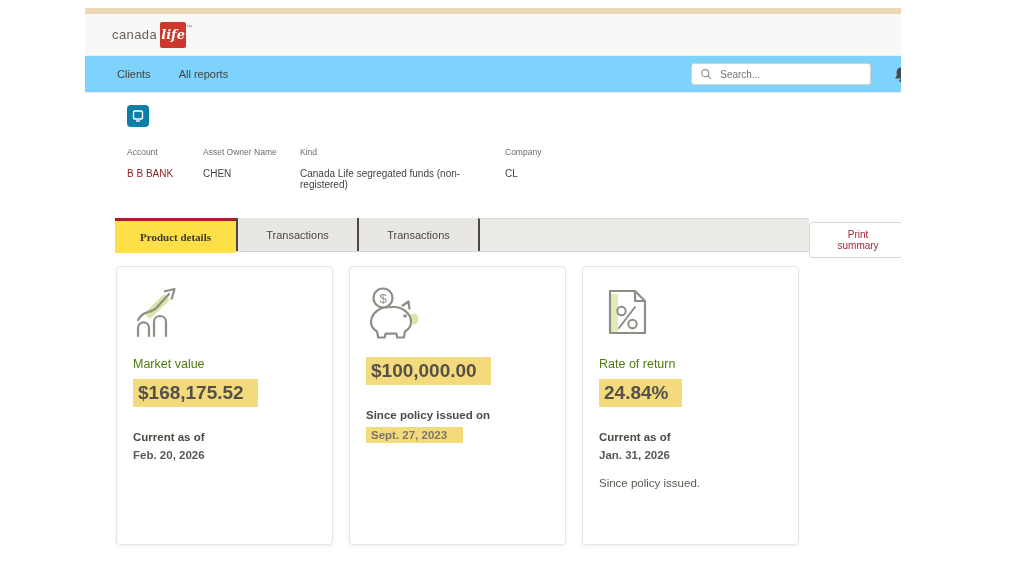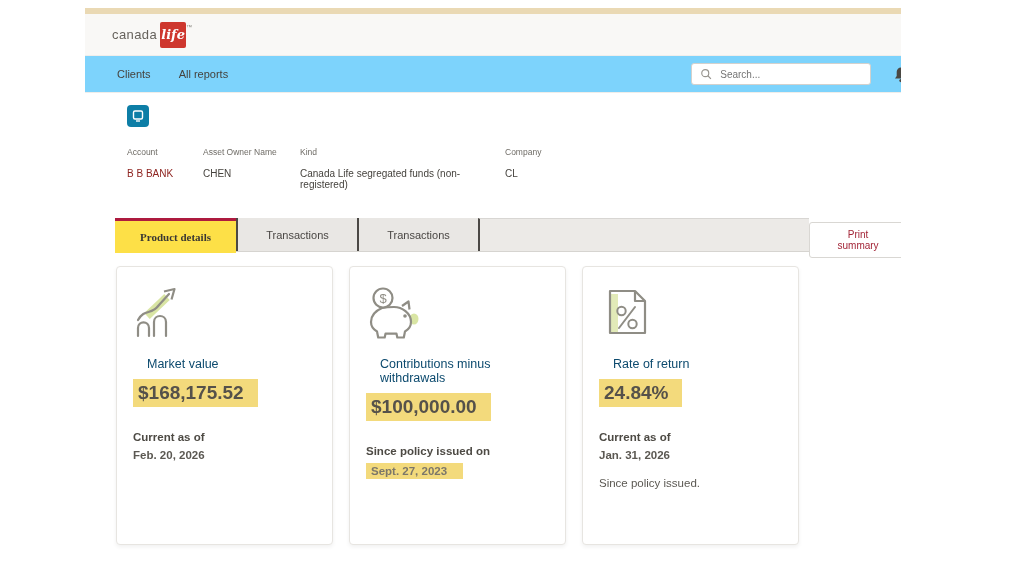--- a/index.html
+++ b/index.html
@@ -50,21 +50,21 @@
                 height:35px; margin-bottom:-1px;font-family:Liberation Serif, serif; }
   .tabs .filler { flex:1; background:#eceae7; border-left:2px solid #4b4845; border-top:1px solid #d8d6d3; }
   .print-btn { margin-left:auto; margin-top:4px; background:#fff; border:1px solid #d9d7d3; border-radius:3px;
                color:#A32638; font-size:10px; padding:6px 16px; cursor:pointer;
                font-family:"Liberation Sans", sans-serif; }
 
   .cards { display:flex; gap:16px; margin:8px 0 0 31px; align-items:flex-start; }
   .card { width:217px; min-height:279px; background:#fff; border:1px solid #e7e5e1; border-radius:4px;
           box-shadow:0 2px 4px rgba(0,0,0,.06); padding:18px 16px; }
   .card-icon { height:64px; }
-  .card-label { font-size:12.5px; color:#0c4a6e; margin-top:8px;margin-left:14px; }
+  .card-label { font-size:12.5px; color:#4d7c0f; margin-top:8px; }
   .card-value { margin-top:8px; font-size:19px; font-weight:bold; color:#55514a; }
   .hl { background:#F3DA7C; display:inline-block; padding:3px 14px 3px 5px; }
   .card-subhead { font-size:11.5px; font-weight:bold; color:#4d4a44; margin-top:24px; }
   .card-subval { font-size:11.5px; color:#5b5852; margin-top:6px;font-weight:bold; }
   .hl-date { background:#F3DA7C; display:inline-block; padding:2px 16px 2px 5px; color:#7c7769; }
   .card-desc { font-size:11.5px; color:#5b5852; margin-top:16px; line-height:1.55; }
   .card-note { font-size:11.5px; color:#5b5852; margin-top:16px; }
 </style>
 </head>
 <body>
@@ -163,21 +163,20 @@
         <div class="card-icon">
           <svg width="58" height="56" viewBox="0 0 58 54">
             <ellipse cx="48" cy="33" rx="4.5" ry="5.5" fill="#D9E5A4" stroke="none"></ellipse>
             <path d="M16 22 c-7 3 -11 8 -11 14 0 4 2.5 7.5 6 9.5 l1.2 6 h6.5 l.8-3.8 h11 l.8 3.8 h6.5 l1.2-6 c3.5-2 6-5.5 6-9.5 0-9-9-15-17-15 -4.5 0-8.5 .3-12 1 z" fill="#fff" stroke="#8f8d85" stroke-width="2.2" stroke-linejoin="round"></path>
             <path d="M36 20 l6.5-4.5 1 8" fill="none" stroke="#8f8d85" stroke-width="2.2" stroke-linejoin="round"></path>
             <circle cx="39" cy="30" r="1.8" fill="#8f8d85"></circle>
             <circle cx="17" cy="12" r="9.5" fill="#fff" stroke="#8f8d85" stroke-width="2.2"></circle>
             <text x="17" y="16.5" font-size="13" fill="#8f8d85" text-anchor="middle" font-family="Liberation Sans, sans-serif">$</text>
           </svg>
         </div>
-        <div class="card-label">Contributions minus withdrawals</div>
         <div class="card-value">
           <span class="hl">$100,000.00</span>
         </div>
         <div class="card-subhead">Since policy issued on</div>
         <div class="card-subval">
           <span class="hl-date">Sept. 27, 2023</span>
         </div>
       </div>
 
       <div class="card">

